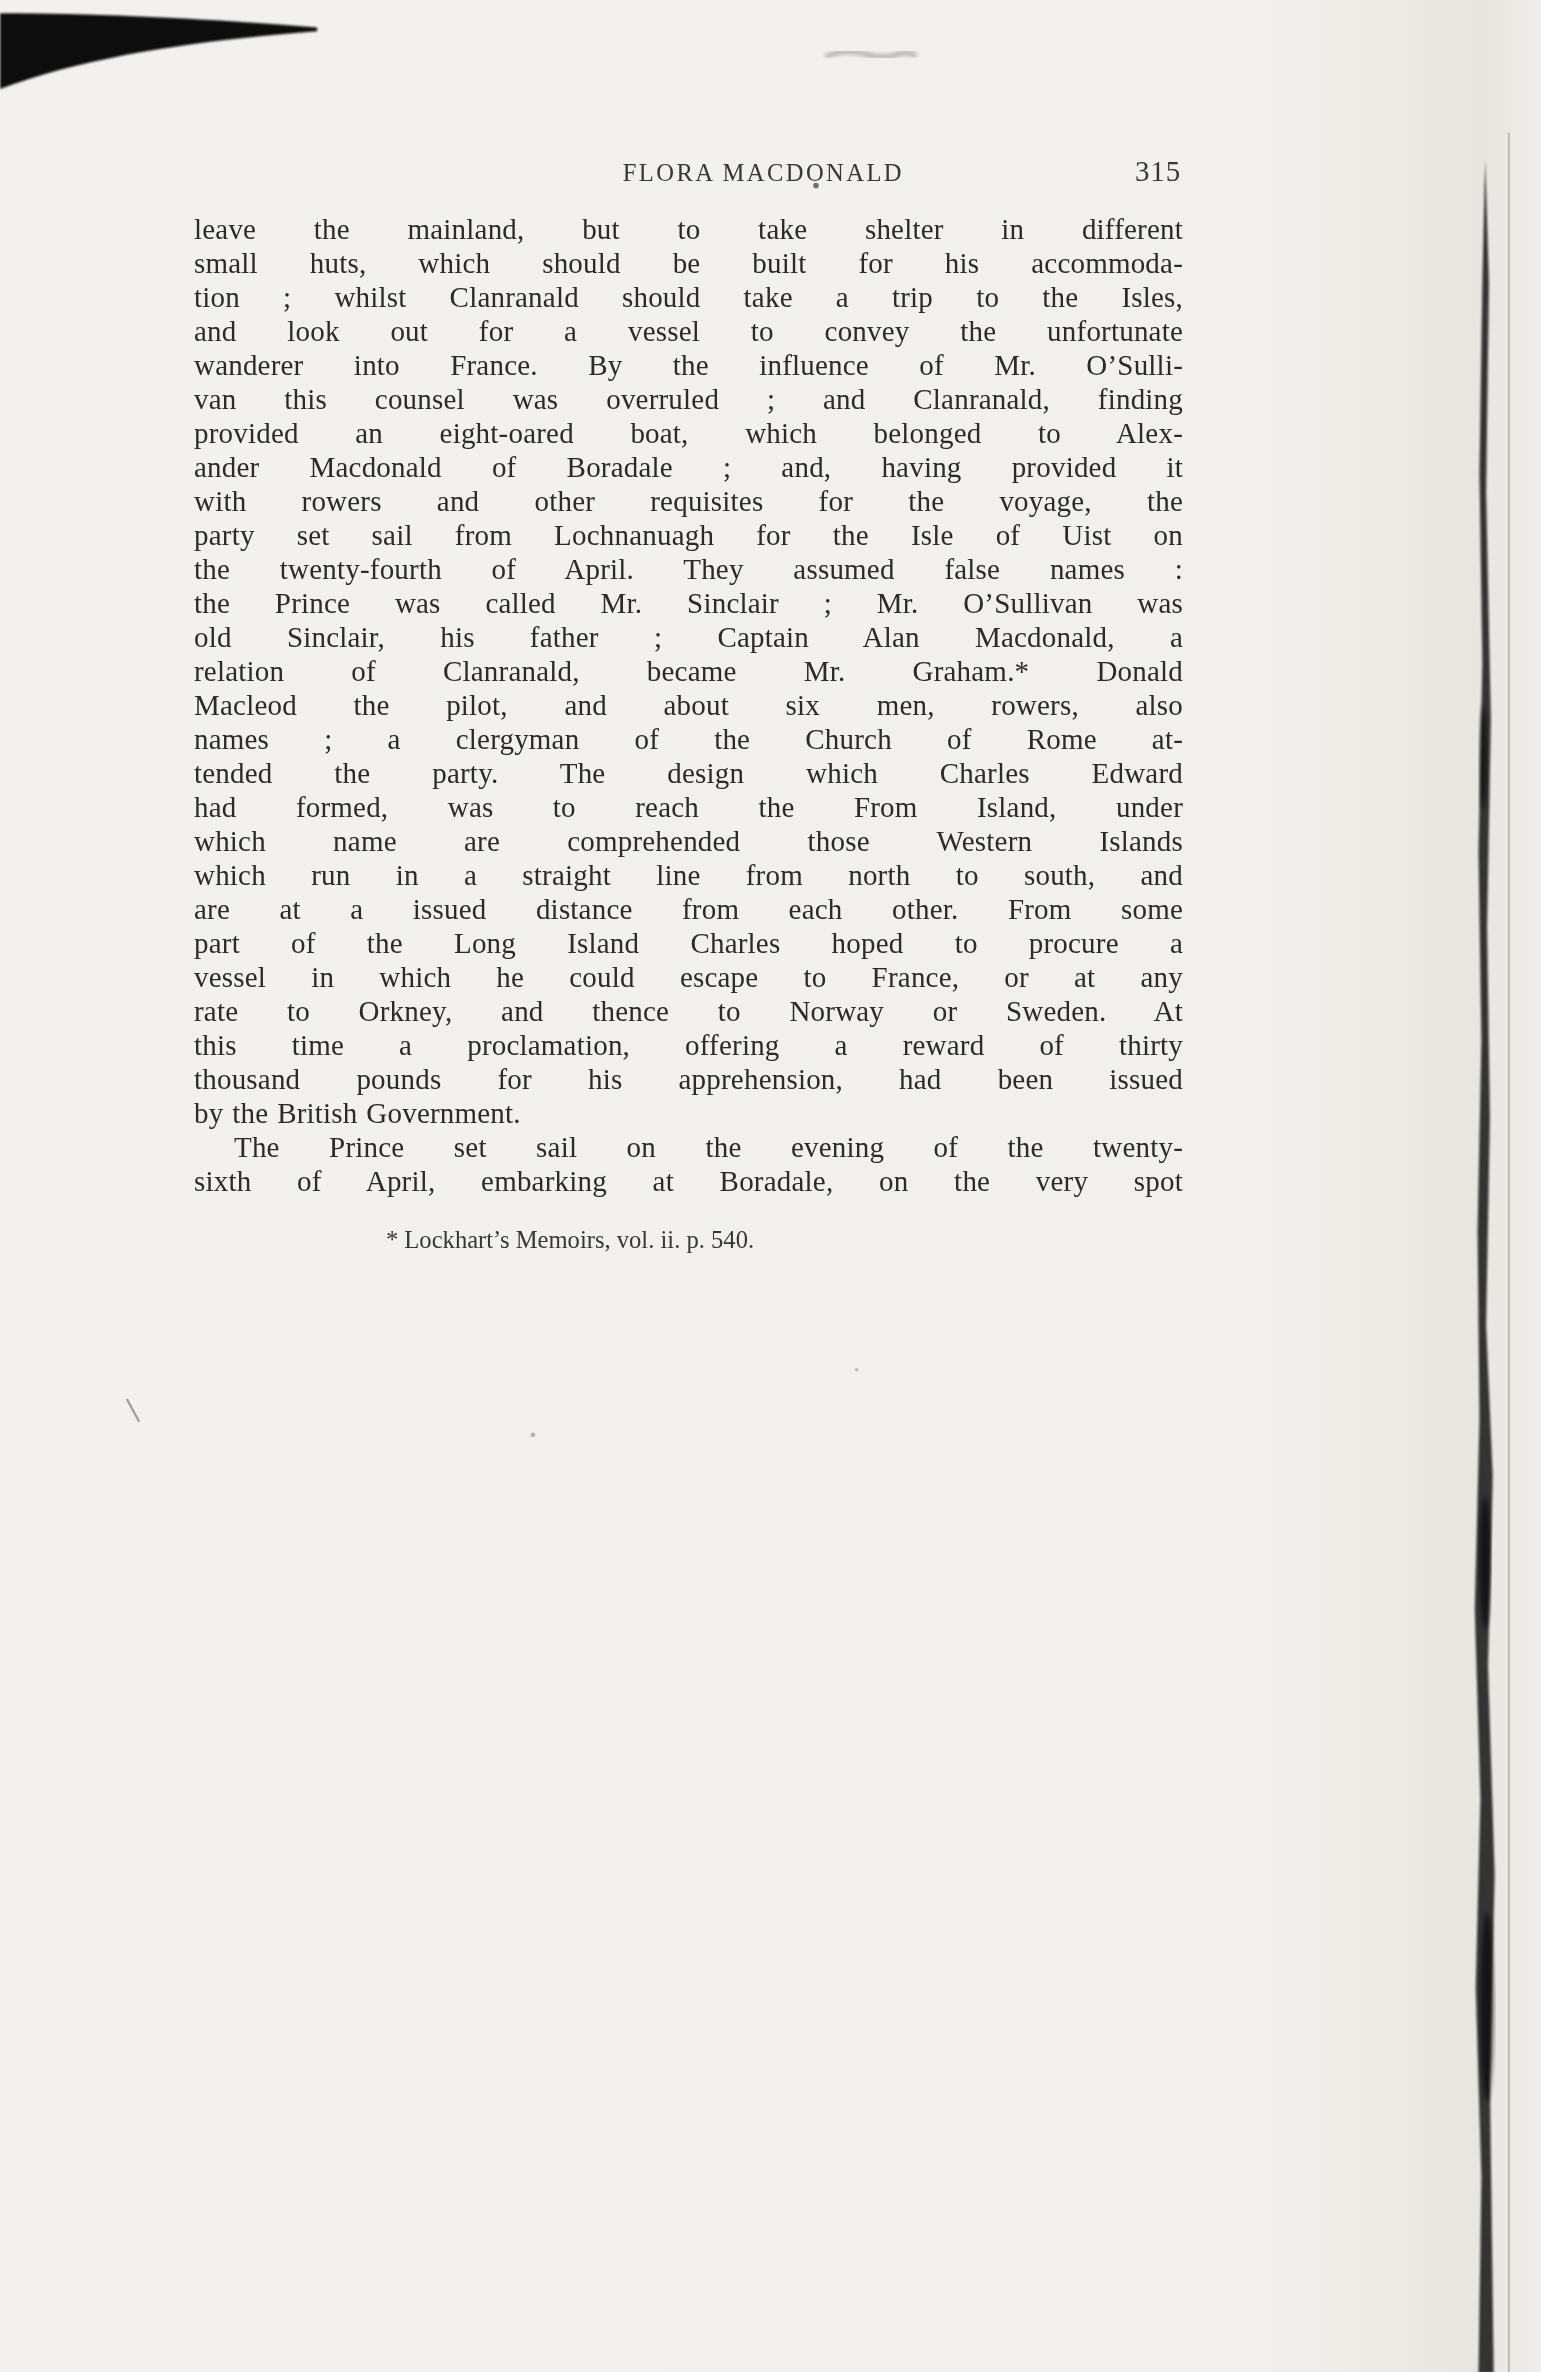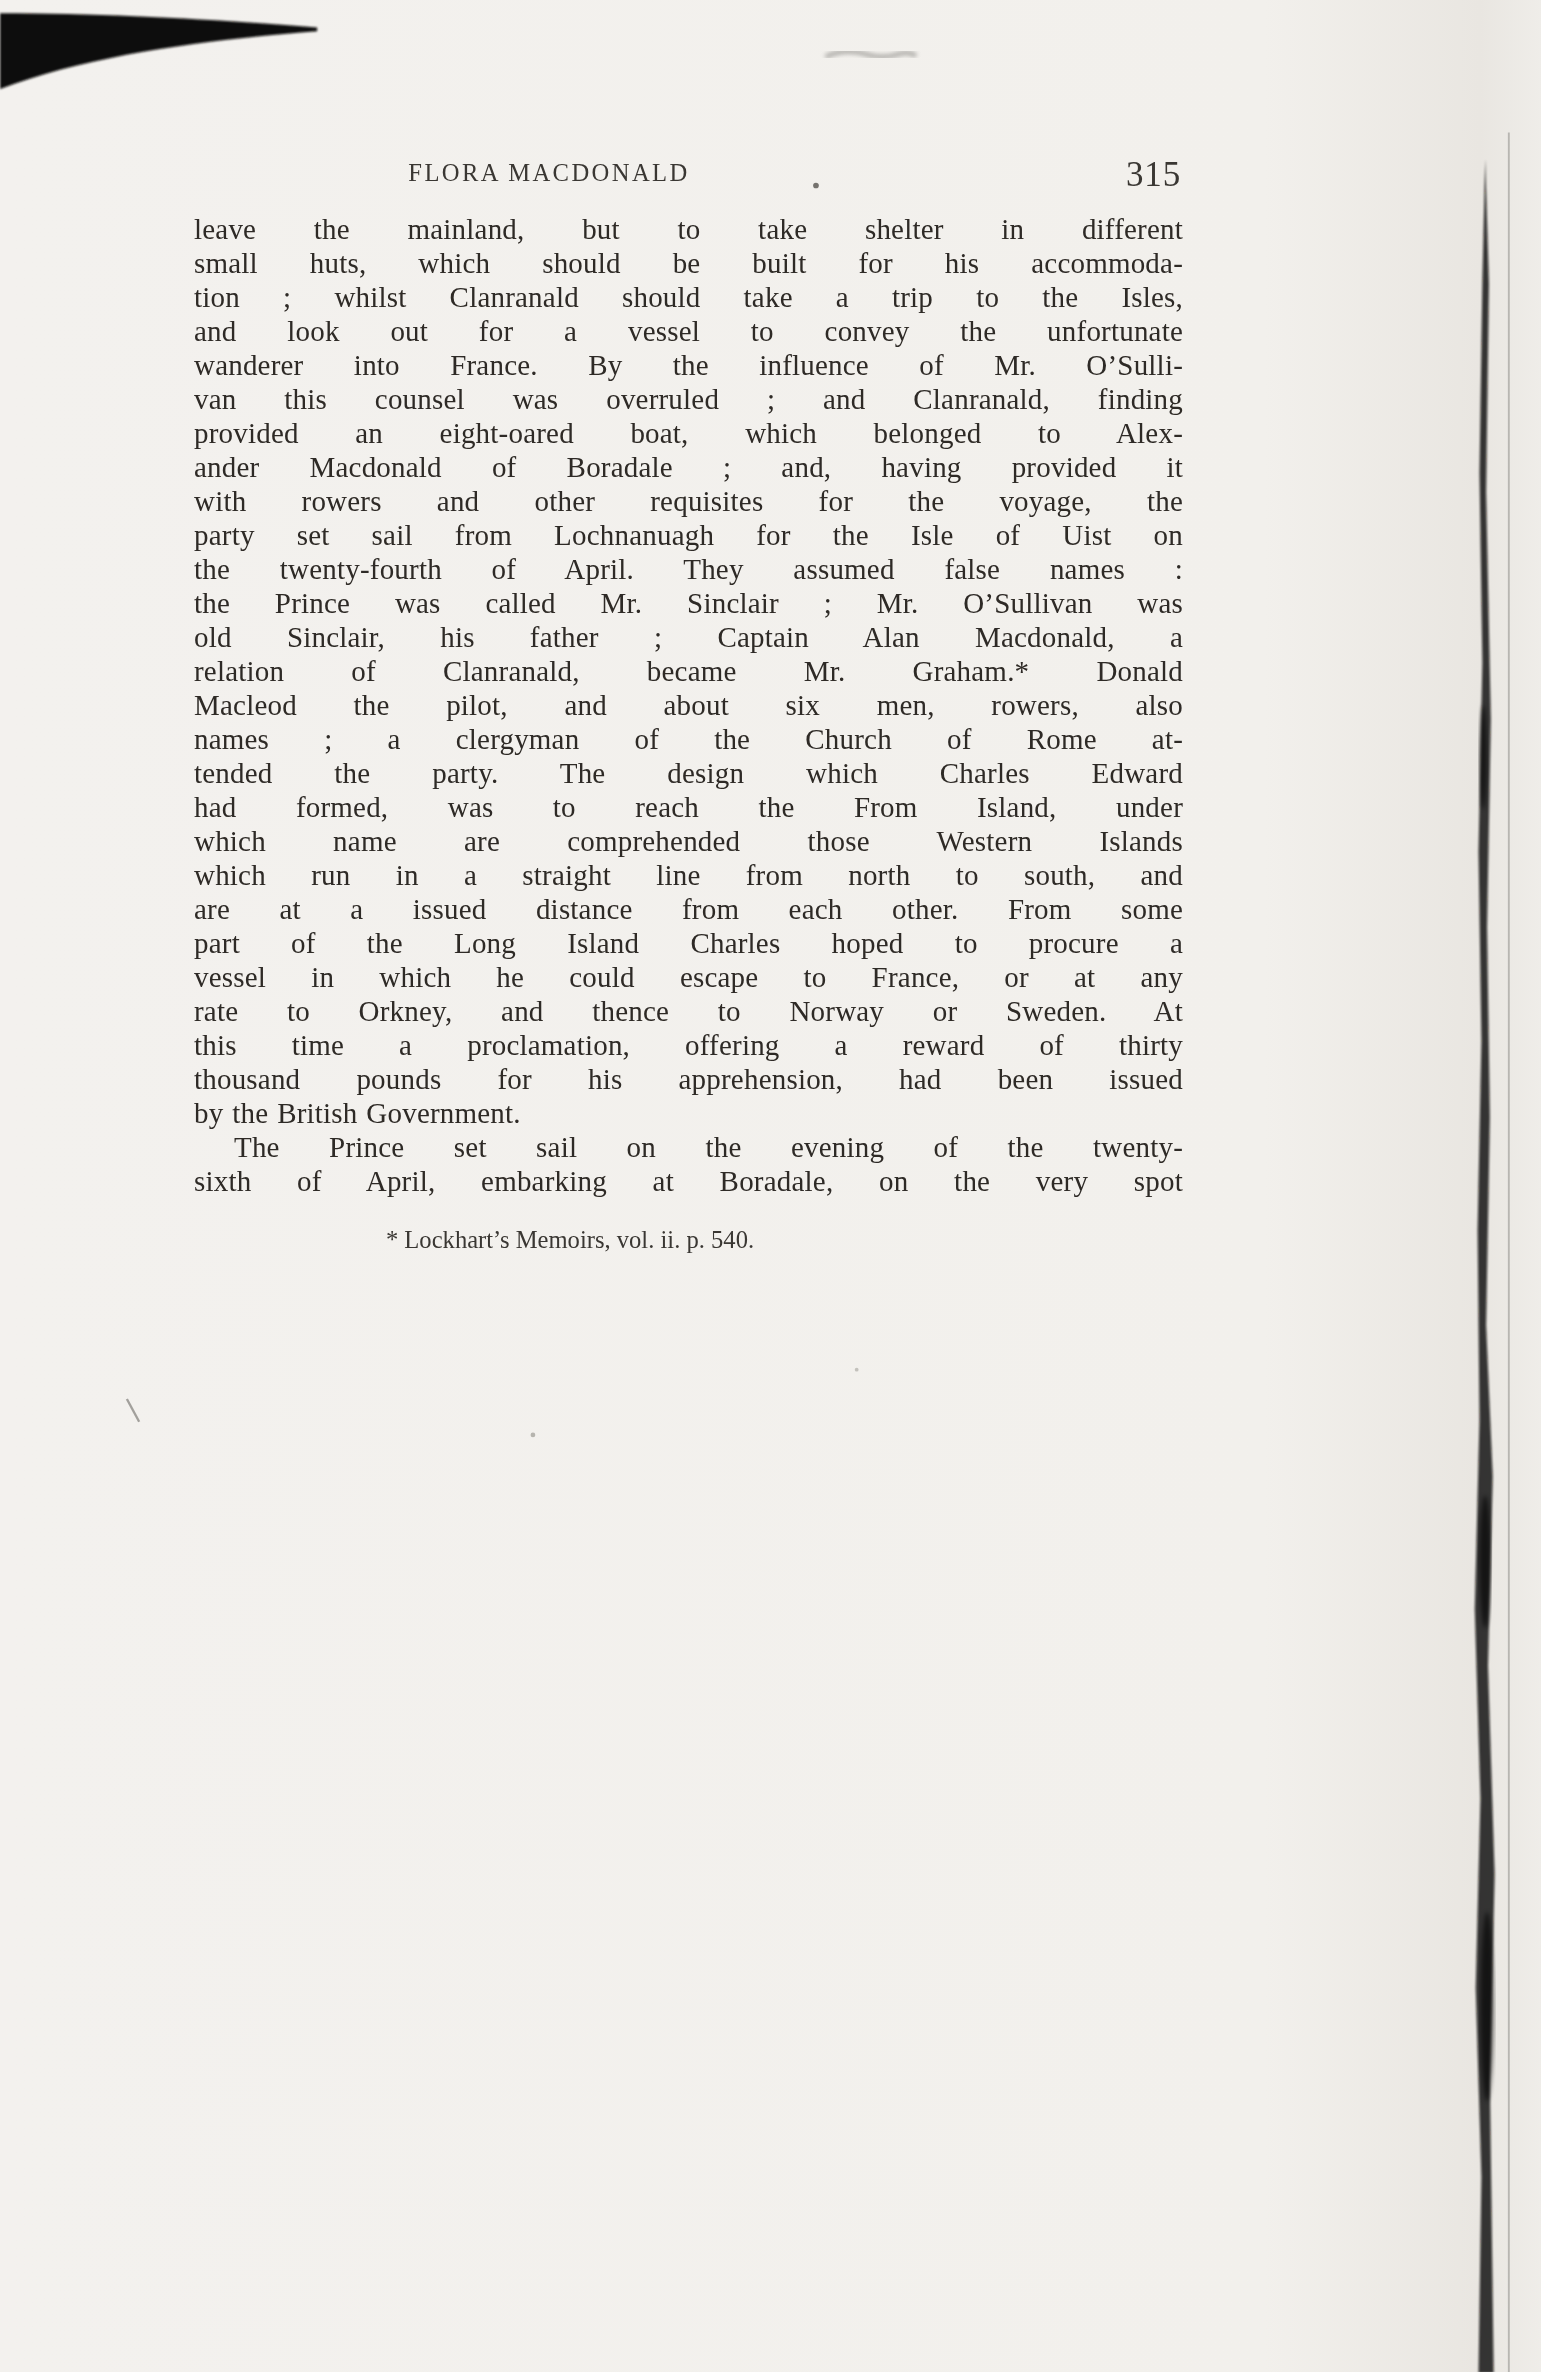--- a/index.html
+++ b/index.html
@@ -26,27 +26,27 @@
   }
   .content{
     position:absolute;left:194px;top:159px;width:989px;
     color:var(--color-ink);
   }
   .running-head{
     position:relative;height:34px;
   }
   .head-title{
     position:absolute;left:0;top:0;width:710px;
-    text-align:center;
+    text-align:right;
     font-size:24.6px;letter-spacing:2.4px;
     color:var(--color-head);
   }
   .head-page{
     position:absolute;right:1.9px;top:-3.8px;
-    font-size:35px;letter-spacing:0.9px;
+    font-size:29px;letter-spacing:0.9px;
     color:var(--color-head);
   }
   .body-text{
     margin-top:19px;
     font-size:29px;
     line-height:34px;
     letter-spacing:0.2px;
     word-spacing:1.4px;
   }
   .line{

